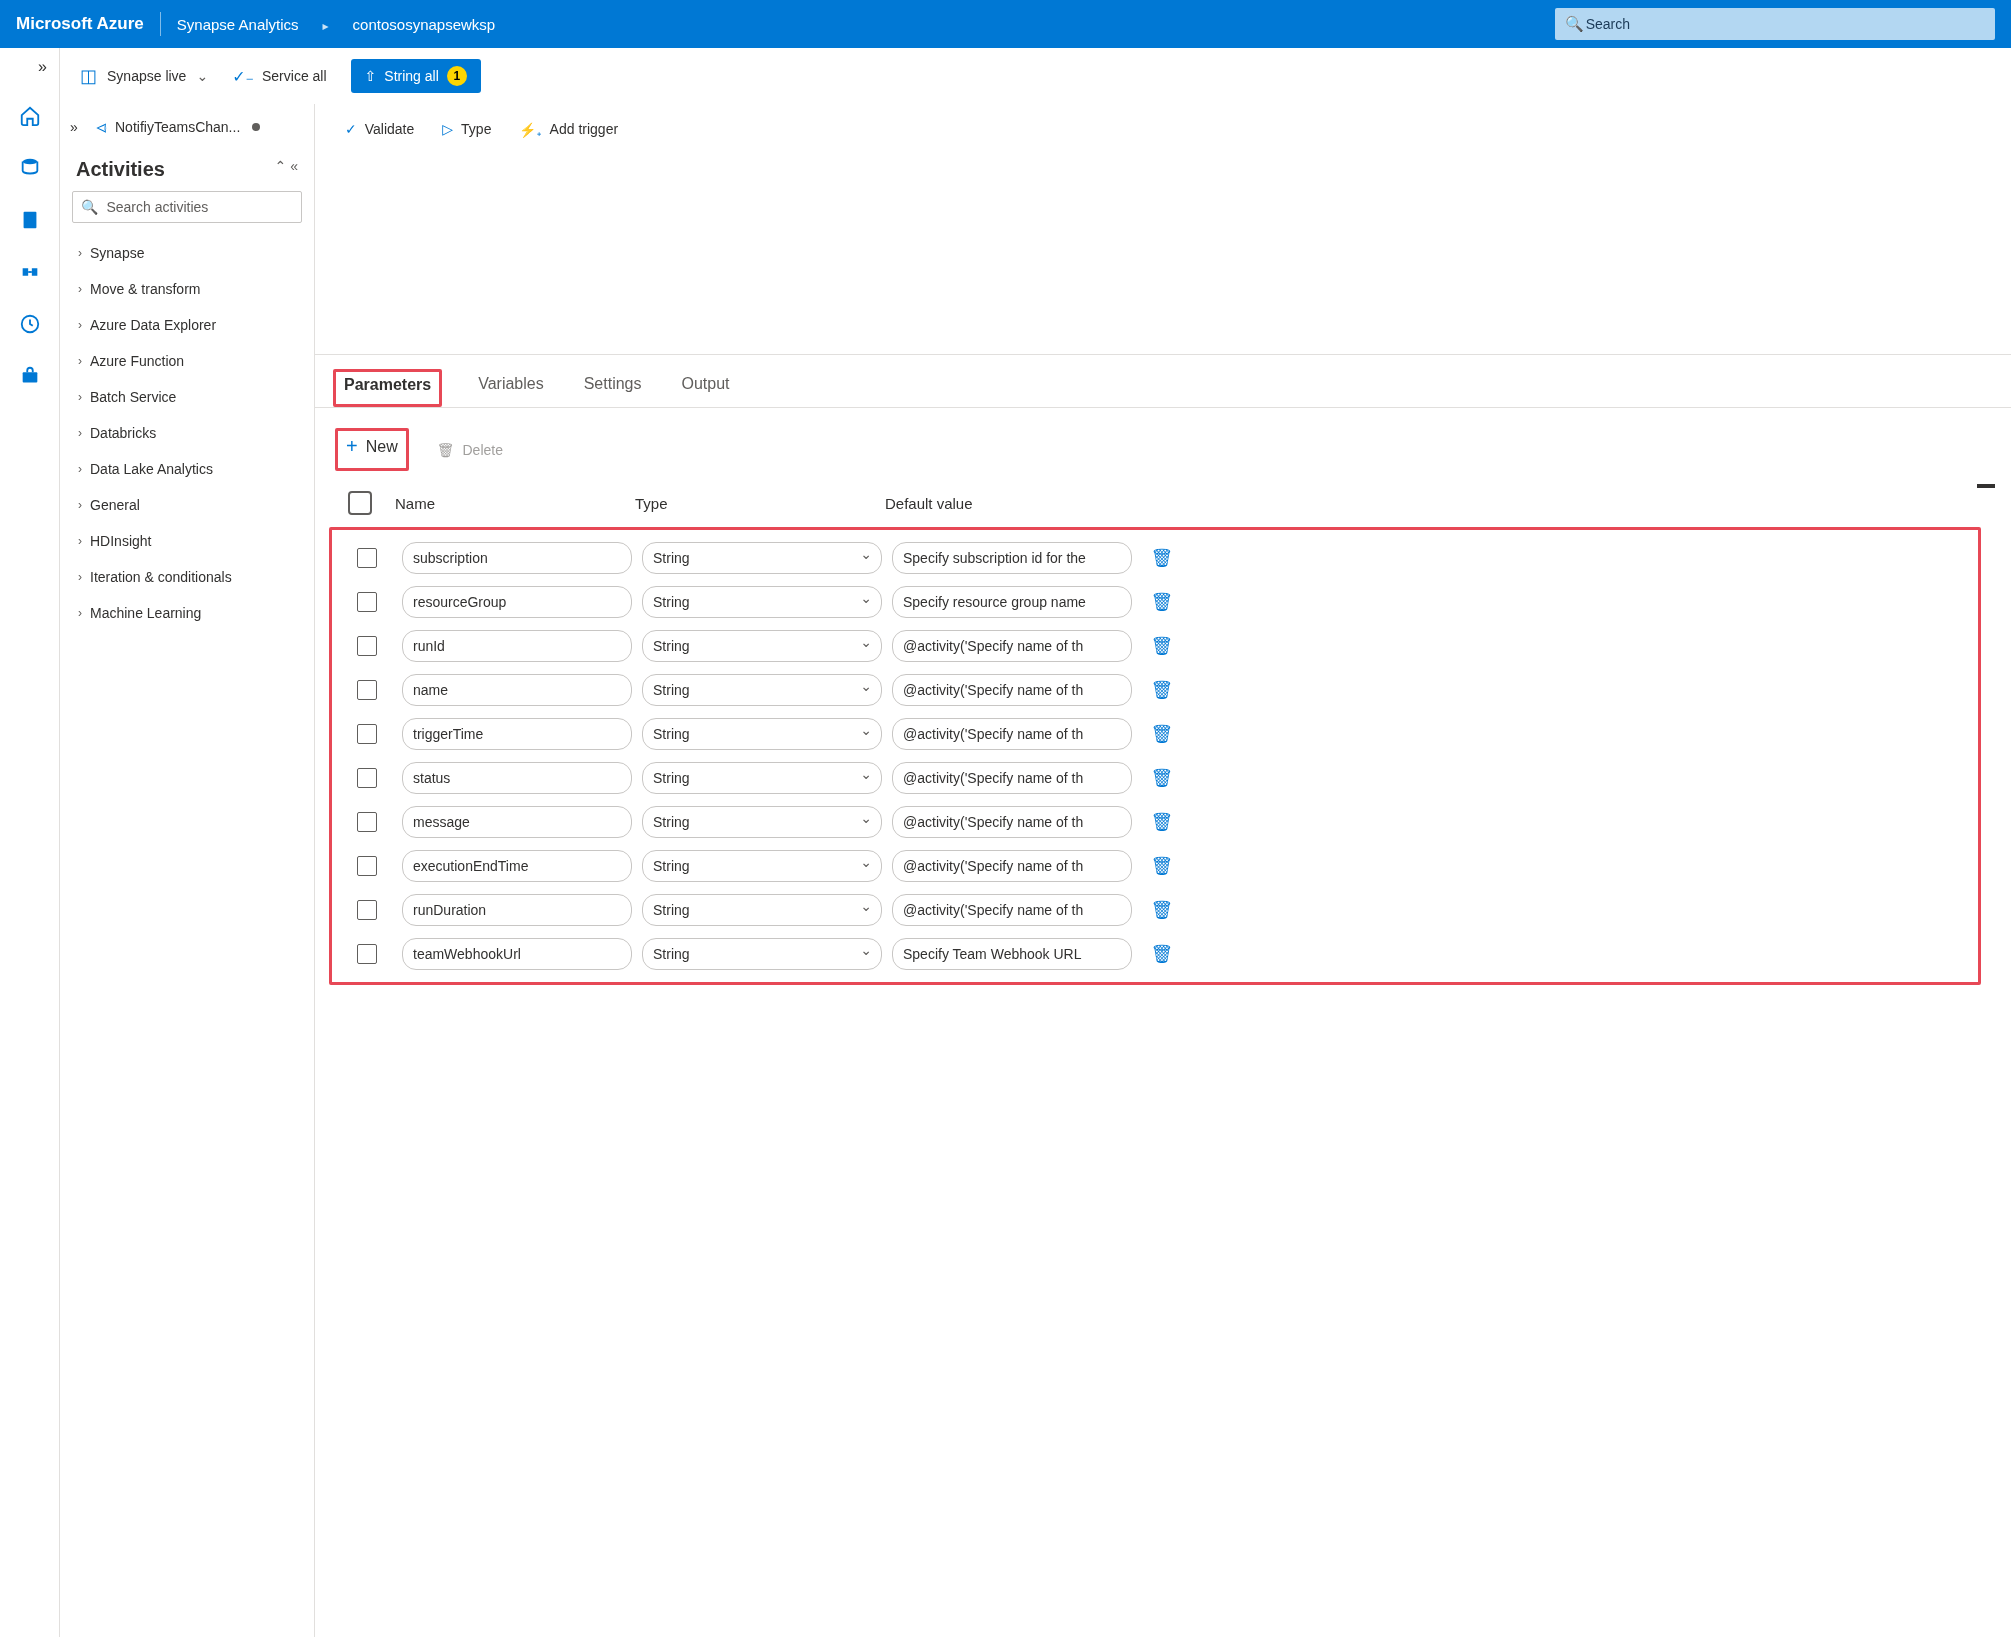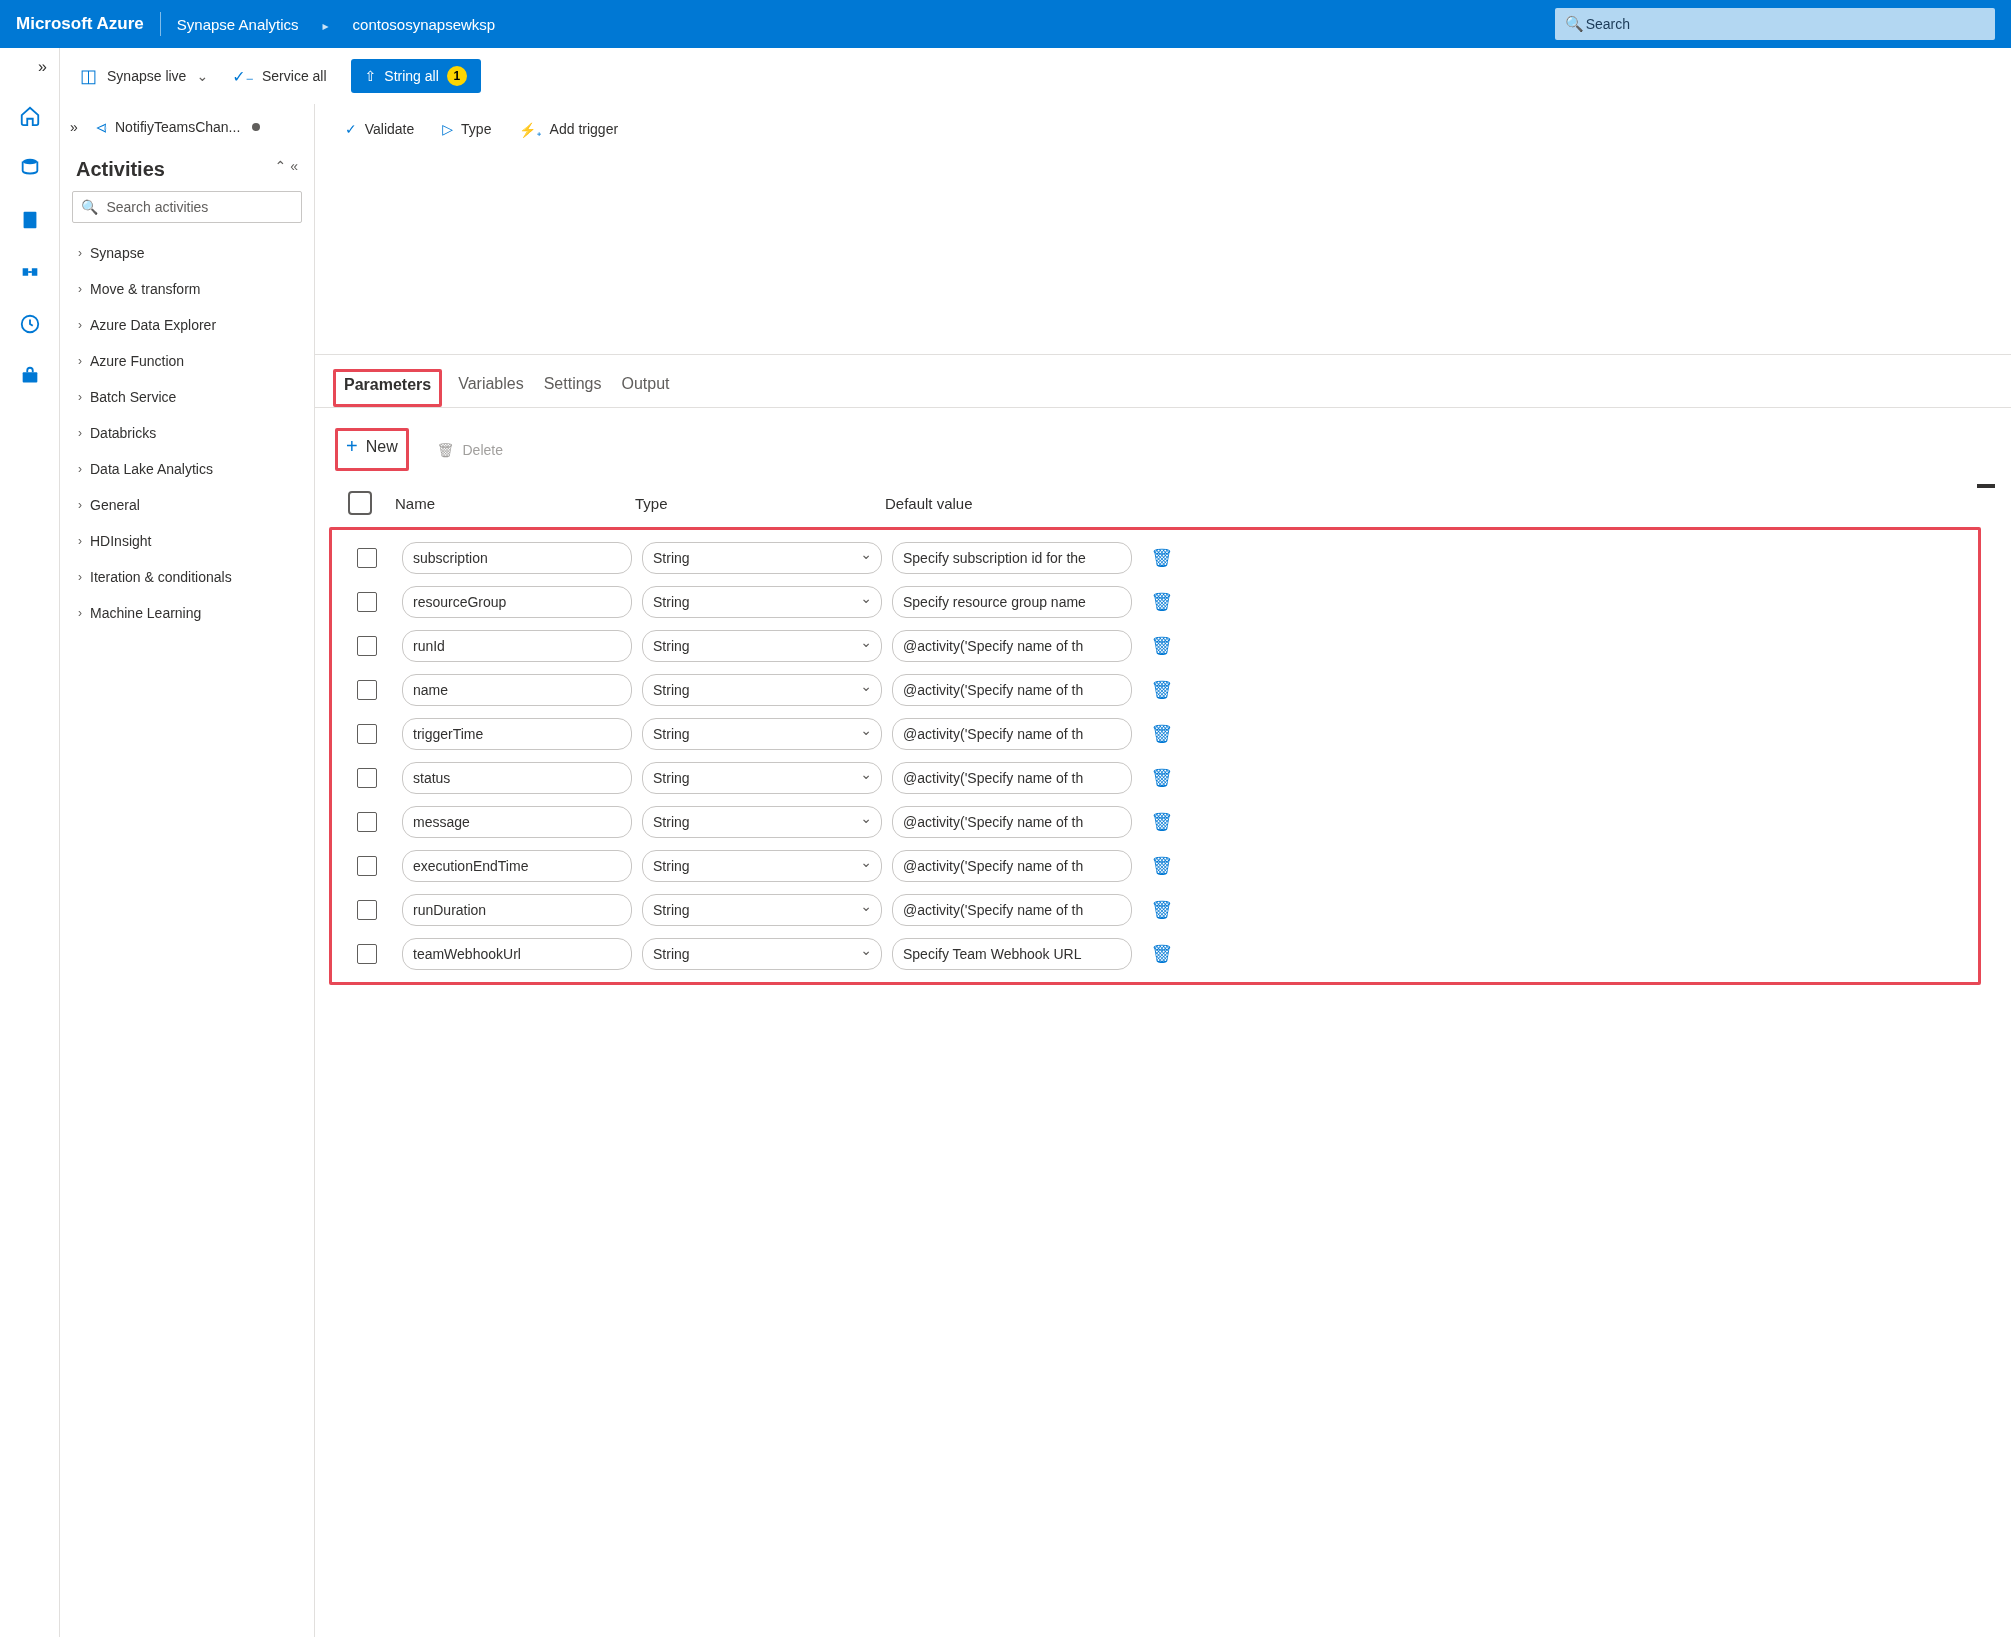--- a/index.html
+++ b/index.html
@@ -169,21 +169,21 @@
   .resize-handle {
     position:absolute; right:16px; top: 380px;
     width: 18px; height: 4px; background: var(--text-dark);
   }
   
   .bottom-panel {
     border-top: 1px solid var(--border-light);
     padding: 0 0 0 0;
   }
   .bp-tabs {
-    display:flex; align-items:flex-end; gap: 12px;
+    display:flex; align-items:flex-end; gap: 32px;
     padding: 14px 18px 0 18px;
     border-bottom: 1px solid var(--border-light);
   }
   .bp-tab {
     padding: 0 4px 14px 4px;
     cursor:pointer;
     font-size: 16px;
     color: var(--text-medium);
   }
   .bp-tab.active { font-weight:600; color: var(--text-dark);}

